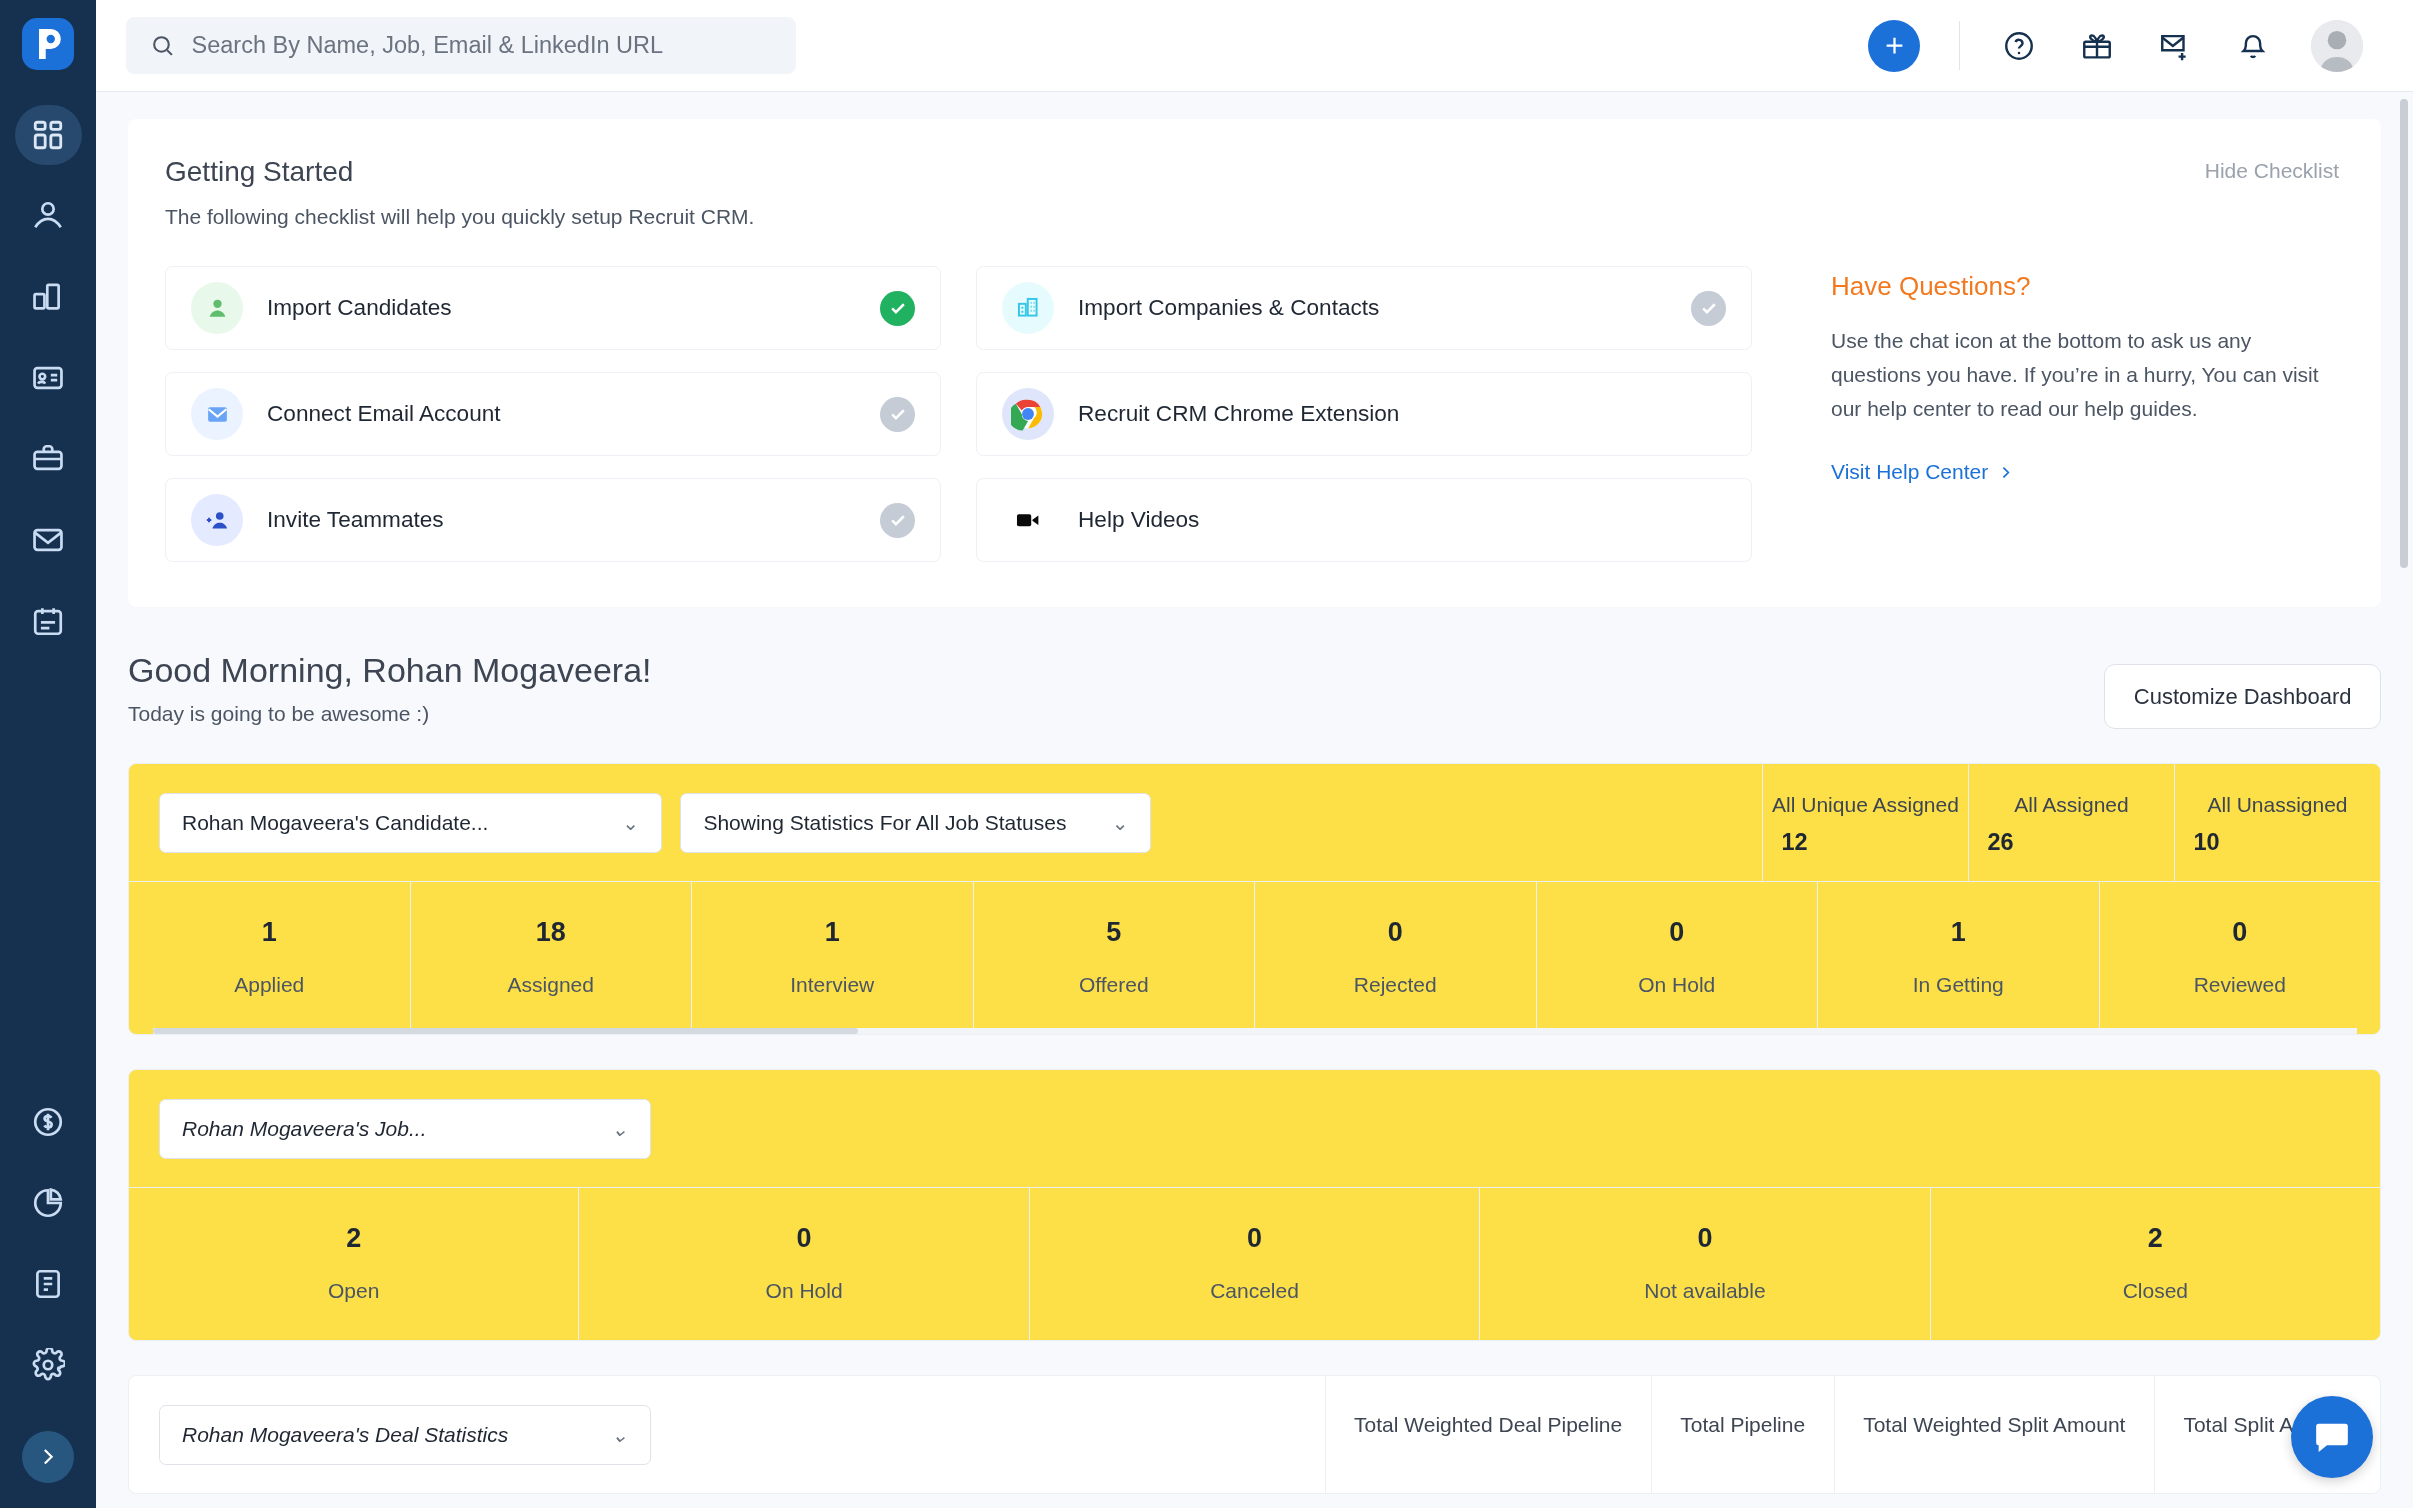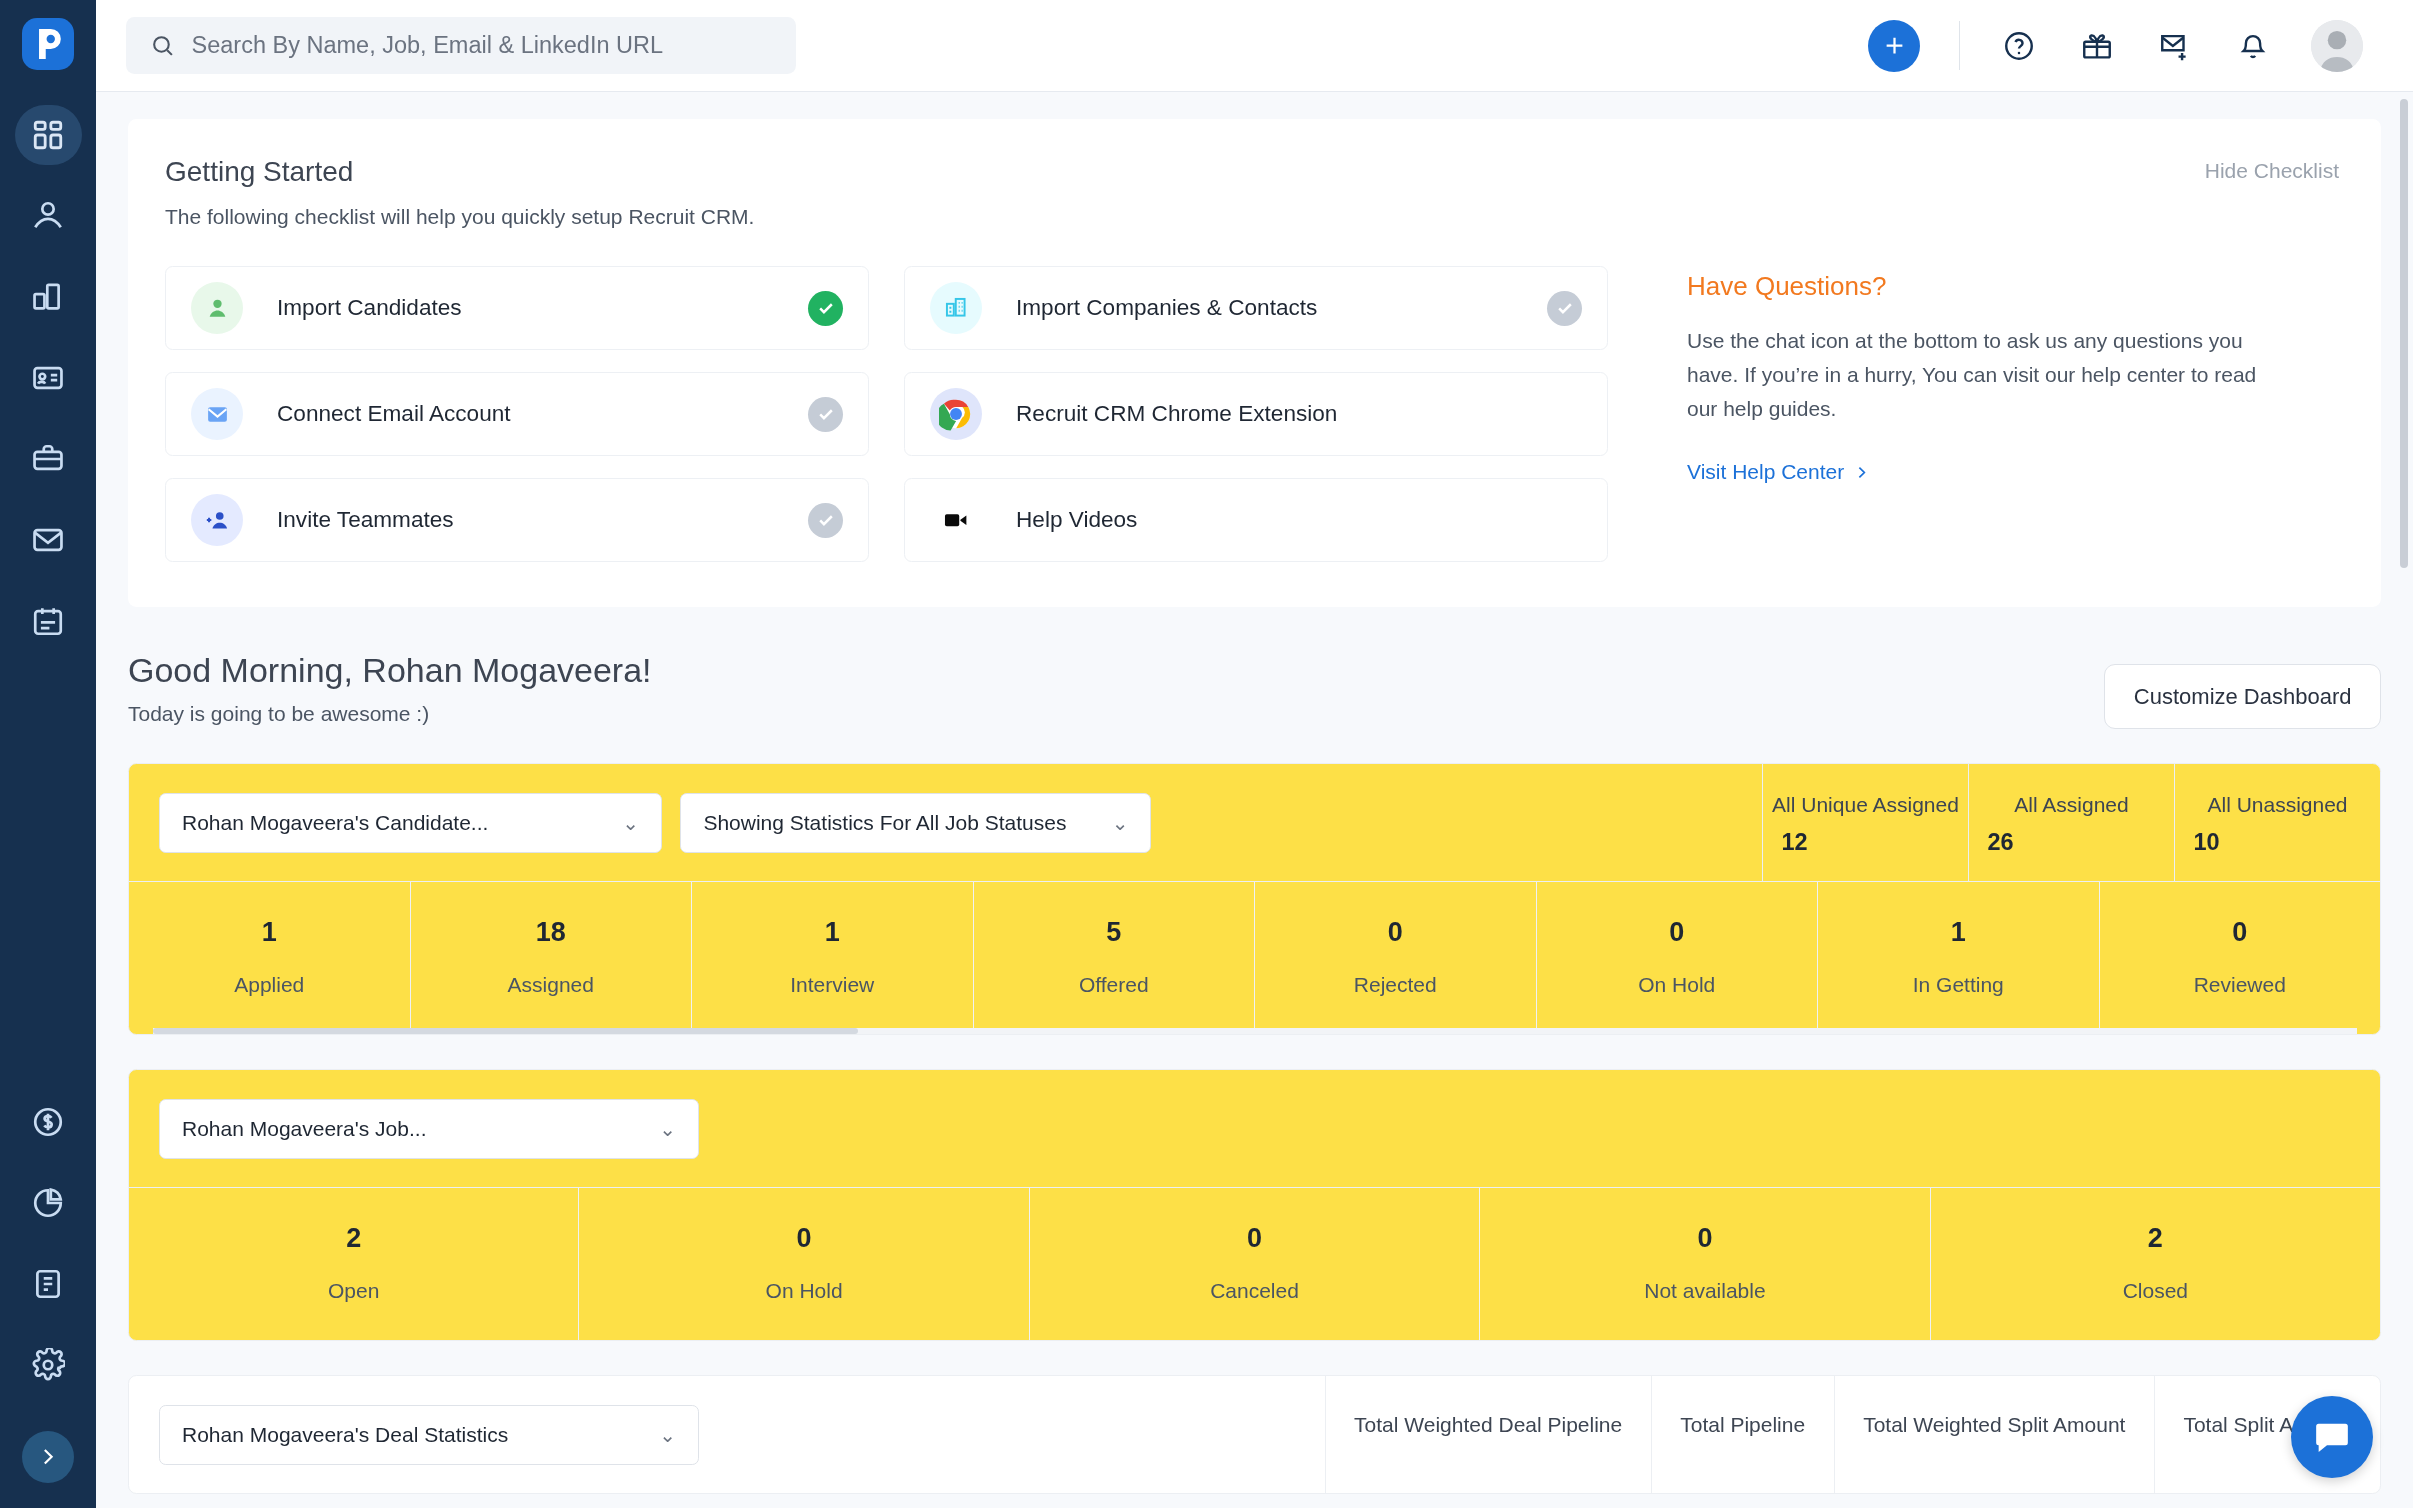--- a/index.html
+++ b/index.html
@@ -73,22 +73,22 @@
   }
   .gs-title { font-size: 28px; color: #3d4552; font-weight: 400; }
   .gs-sub { font-size: 21px; color: #4b5563; margin-top: 17px; }
   .hide-checklist {
     position: absolute; right: 42px; top: 40px; font-size: 21px; color: #9aa2ad;
   }
   .gs-body { display: flex; margin-top: 37px; gap: 0; }
   .gs-cols { display: flex; gap: 35px; }
   .gs-col { display: flex; flex-direction: column; gap: 22px; }
   .check-card {
-    width: 704px; height: 84px; border: 0.8px solid #edf0f4; border-radius: 7.5px;
-    display: flex; align-items: center; padding: 0 25px; gap: 34px; background: #fff;
+    width: 776px; height: 84px; border: 0.8px solid #edf0f4; border-radius: 7.5px;
+    display: flex; align-items: center; padding: 0 25px; gap: 24px; background: #fff;
   }
   .check-icon {
     width: 52px; height: 52px; border-radius: 50%;
     display: flex; align-items: center; justify-content: center; flex: 0 0 52px;
   }
   .check-label { font-size: 22.6px; color: #1f2733; flex: 1; }
   .check-mark { width: 35px; height: 35px; border-radius: 50%; display:flex; align-items:center; justify-content:center; }
   .check-mark.done { background: #21b261; }
   .check-mark.todo { background: #c5ccd6; }
 
@@ -113,21 +113,21 @@
   }
   .panel-head { display: flex; align-items: stretch; border-bottom: 0.8px solid #eceff3; }
   .panel-head-left { display: flex; align-items: center; gap: 18.4px; padding: 28.5px 30px; flex: 1; }
   .dropdown {
     height: 60px; border: 0.8px solid #dfe3e9; border-radius: 6.7px; background: #fff;
     display: flex; align-items: center; padding: 0 22px; gap: 34px; font-size: 21px; color: #1f2733;
   }
   .dropdown .chev { margin-left: auto; color: #6b7380; font-size: 20px; }
   .dd-w1 { width: 503px; }
   .dd-w2 { width: 471px; }
-  .dd-w3 { width: 540px; }
+  .dd-w3 { width: 492px; font-style: italic; }
   .summary-cells { display: flex; }
   .summary-cell {
     width: 206px; border-left: 0.8px solid #eceff3; padding: 28.5px 0 25px 0;
     display: flex; flex-direction: column; align-items: center; justify-content: center; gap: 11.7px;
   }
   .summary-label { font-size: 21px; color: #3d4552; }
   .summary-value { font-size: 23.5px; color: #1f2733; font-weight: 700; align-self: flex-start; padding-left: 18.4px; }
 
   .stats-row { display: flex; }
   .stat-cell {

